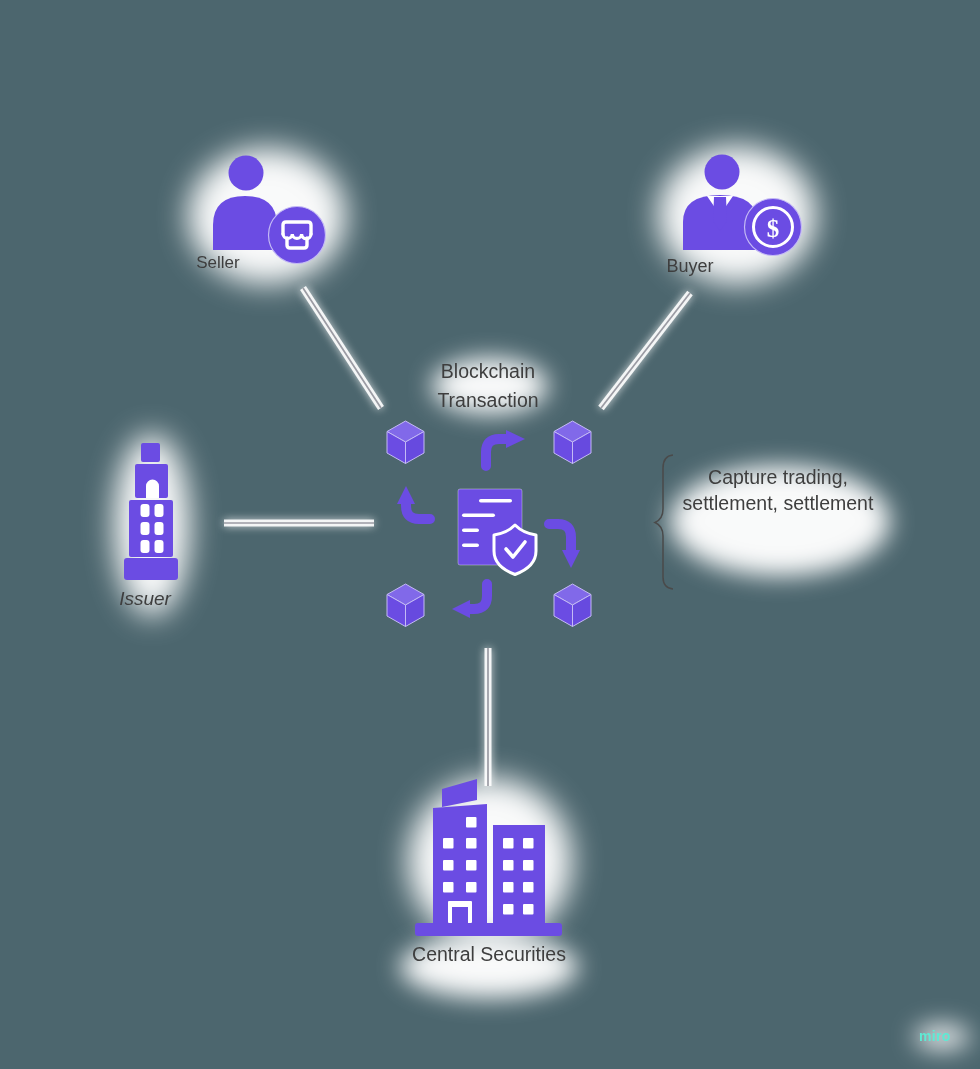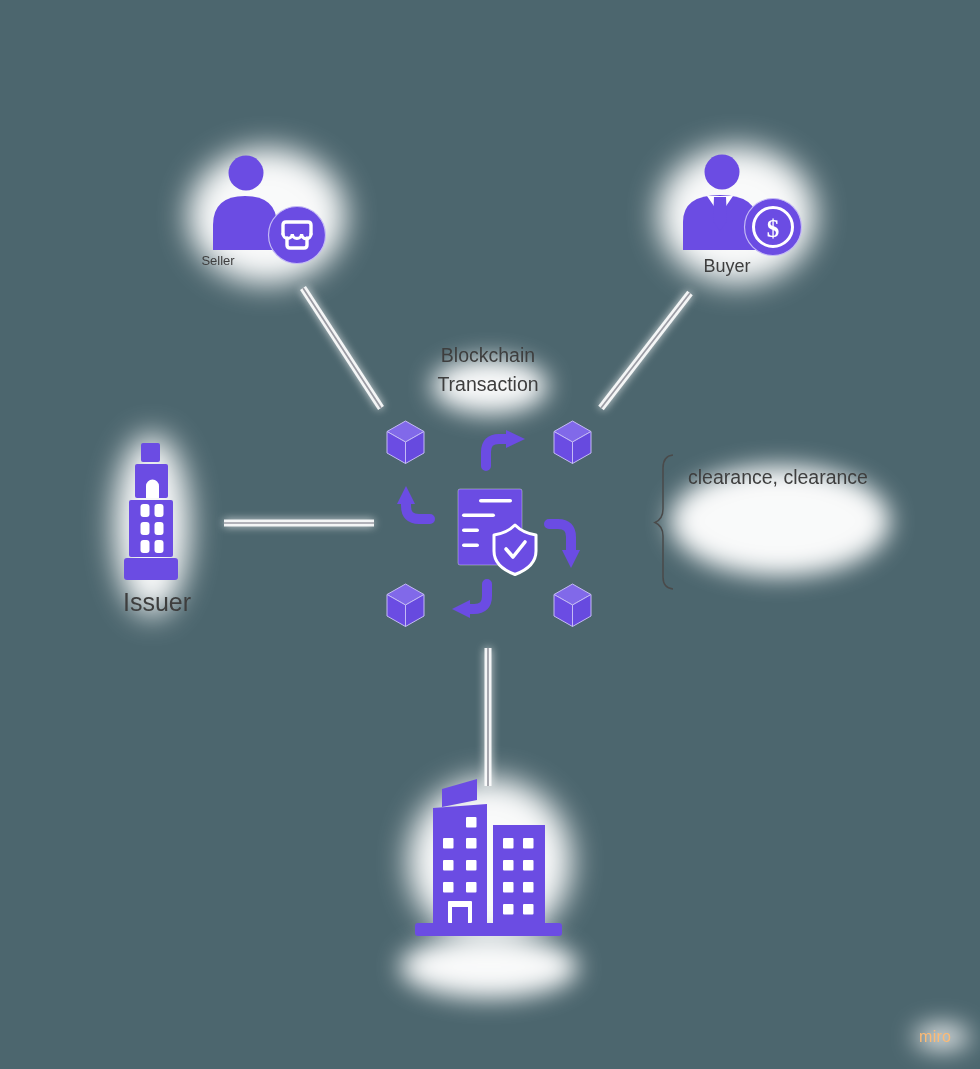--- a/index.html
+++ b/index.html
@@ -6,21 +6,21 @@
   body{
     width:980px;height:1069px;position:relative;overflow:hidden;
     background:#4C666E;
     font-family:"Liberation Sans", sans-serif;
   }
   .halo{position:absolute;background:#ffffff;border-radius:50%;filter:blur(15px);opacity:.97;}
   .halo.soft{filter:blur(12px);}
   .lbl{position:absolute;color:#3E3E3E;text-align:center;white-space:nowrap;}
   .canvas{position:absolute;left:0;top:0;}
   .glow-lines{filter:drop-shadow(0 0 4px rgba(255,255,255,0.8));}
-  .watermark{position:absolute;font-weight:normal;color:#fdba74;letter-spacing:.3px;font-size:16px;}
+  .watermark{position:absolute;font-weight:bold;color:#5eead4;letter-spacing:.3px;font-size:14px;}
 </style>
 </head>
 <body>
 
 <div class="halo" style="left:188px;top:148px;width:158px;height:136px;"></div>
 <div class="halo" style="left:658px;top:146px;width:158px;height:138px;"></div>
 <div class="halo" style="left:114px;top:434px;width:76px;height:182px;"></div>
 <div class="halo" style="left:408px;top:778px;width:164px;height:166px;"></div>
 <div class="halo soft" style="left:400px;top:936px;width:178px;height:62px;"></div>
 <div class="halo soft" style="left:432px;top:358px;width:116px;height:56px;"></div>
@@ -163,31 +163,33 @@
     <rect x="462" y="543.5" width="17" height="3.6" rx="1.8" fill="#ffffff"></rect>
   </g>
   <g>
     <path d="M515,525 C509,531 501,534 494,535 L494,551 C494,562 503,570 515,574.5 C527,570 536,562 536,551 L536,535 C529,534 521,531 515,525 Z" fill="#6B4CE3" stroke="#ffffff" stroke-width="3" stroke-linejoin="round"></path>
     <polyline points="506,549 513,557 525,542" fill="none" stroke="#ffffff" stroke-width="3.6" stroke-linecap="round" stroke-linejoin="round"></polyline>
   </g>
 
   <path d="M673,455 Q663,456 663,468 L663,509 Q663,519 655,522.5 Q663,526 663,536 L663,577 Q663,588 673,589" fill="none" stroke="#4A4A4A" stroke-width="1.5"></path>
 </svg>
 
-<div class="lbl" style="left:186px;top:253px;width:64px;font-size:13px;">Seller</div>
+<div class="lbl" style="left:186px;top:253px;width:64px;font-size:17px;">Seller</div>
 
-<div class="lbl" style="left:660px;top:256px;width:60px;font-size:18px;margin-left:37px;">Buyer</div>
+<div class="lbl" style="left:660px;top:256px;width:60px;font-size:18px;">Buyer</div>
 
-<div class="lbl" style="left:123px;top:588px;width:64px;font-size:25px;">Issuer</div>
+<div class="lbl" style="left:113px;top:588px;width:64px;font-size:19px;font-style:italic;">Issuer</div>
 
-<div class="lbl" style="left:408px;top:341px;width:160px;font-size:19.5px;line-height:28.5px;">
+<div class="lbl" style="left:408px;top:357px;width:160px;font-size:19.5px;line-height:28.5px;">
   <div>Blockchain</div>
   <div>Transaction</div>
 </div>
 
 <div class="lbl" style="left:399px;top:940px;width:180px;font-size:19.5px;line-height:29px;">
+  <div>Central Securities</div>
 </div>
 
 <div class="lbl" style="left:658px;top:465px;width:240px;font-size:19.5px;line-height:25.8px;color:#3E3E3E;">
-  <div>clearance, clearance</div>
+  <div>Capture trading,</div>
+  <div>settlement, settlement</div>
 </div>
 
 <div class="watermark" style="left:919px;top:1028px;">miro</div>
 
 </body></html>

